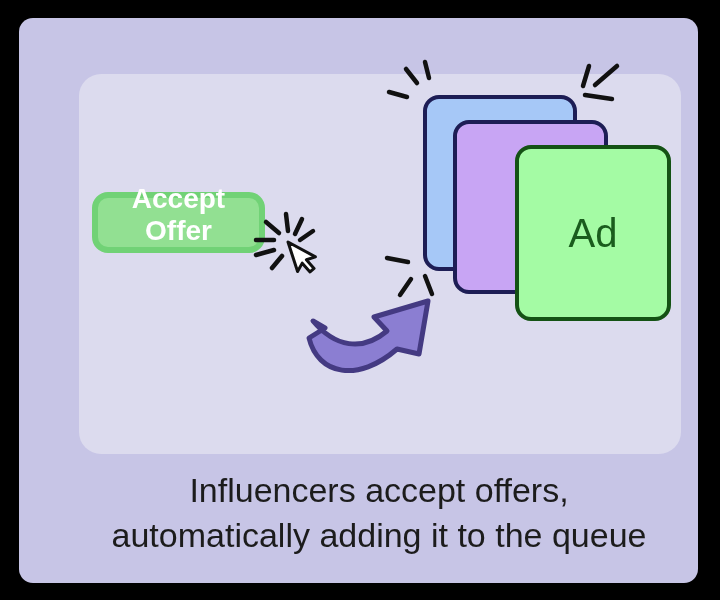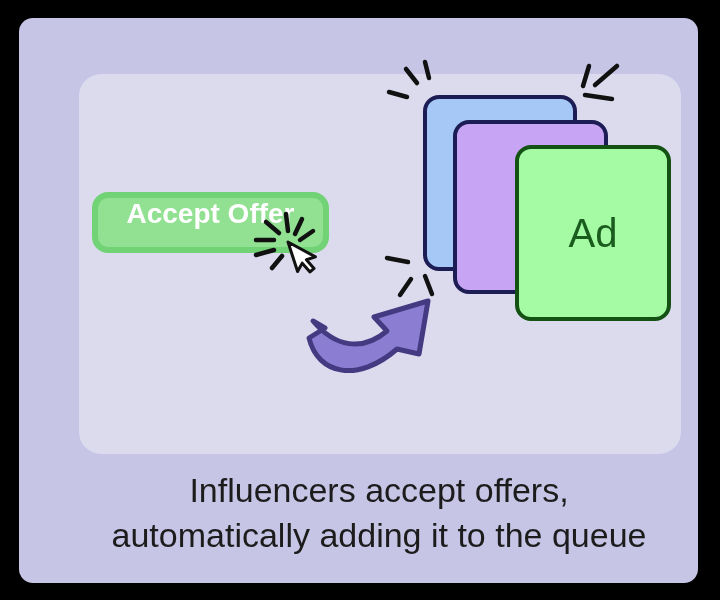--- a/index.html
+++ b/index.html
@@ -20,24 +20,24 @@
   .stage{position:relative;width:720px;height:600px;background:var(--page_bg);}
   .frame{
     position:absolute;left:19px;top:18px;width:679px;height:565px;
     background:var(--frame);border-radius:14px;
   }
   .panel{
     position:absolute;left:60px;top:56px;width:602px;height:380px;
     background:var(--panel);border-radius:22px;
   }
   .accept-btn{
-    position:absolute;left:92px;top:192px;width:237px;height:61px;
+    position:absolute;left:92px;top:192px;width:173px;height:61px;
     box-sizing:border-box;border:6px solid var(--button_border);
     background:var(--button_fill);border-radius:16px;
-    display:flex;align-items:flex-start;justify-content:center;
+    display:flex;align-items:flex-end;justify-content:center;
     font-family:"Liberation Sans", sans-serif;
     font-size:28px;font-weight:bold;color:var(--button_text);
     padding:0;cursor:pointer;
   }
   .card{
     position:absolute;box-sizing:border-box;border-radius:16px;
     border:4px solid var(--card_border_navy);
   }
   .card-blue{left:423px;top:95px;width:154px;height:176px;background:var(--card_blue);}
   .card-purple{left:453px;top:120px;width:155px;height:174px;background:var(--card_purple);}

